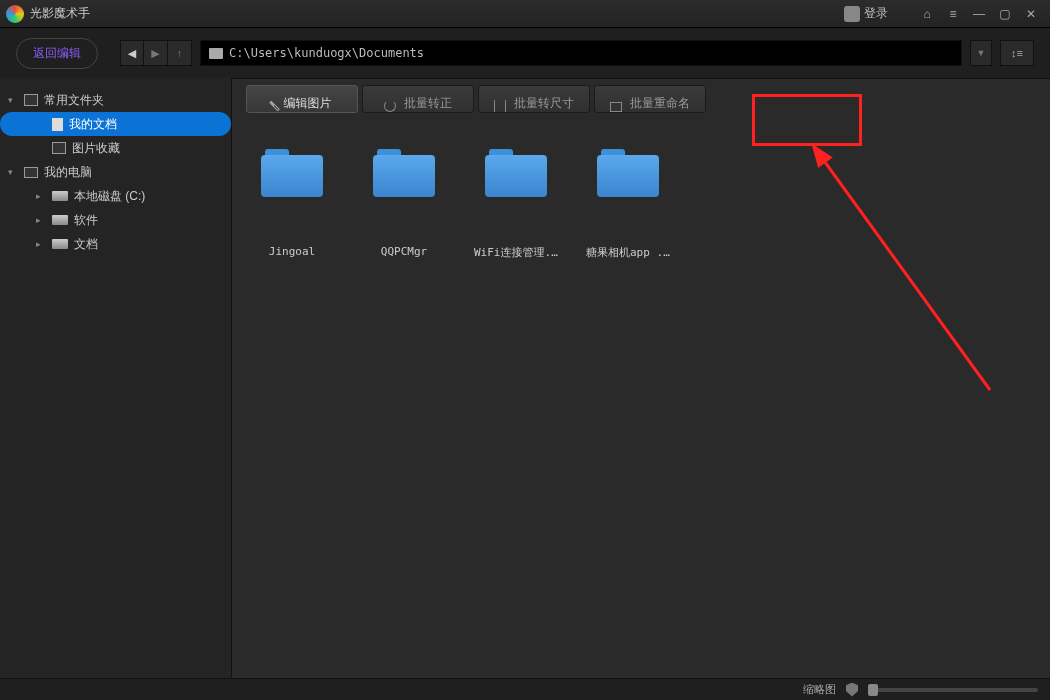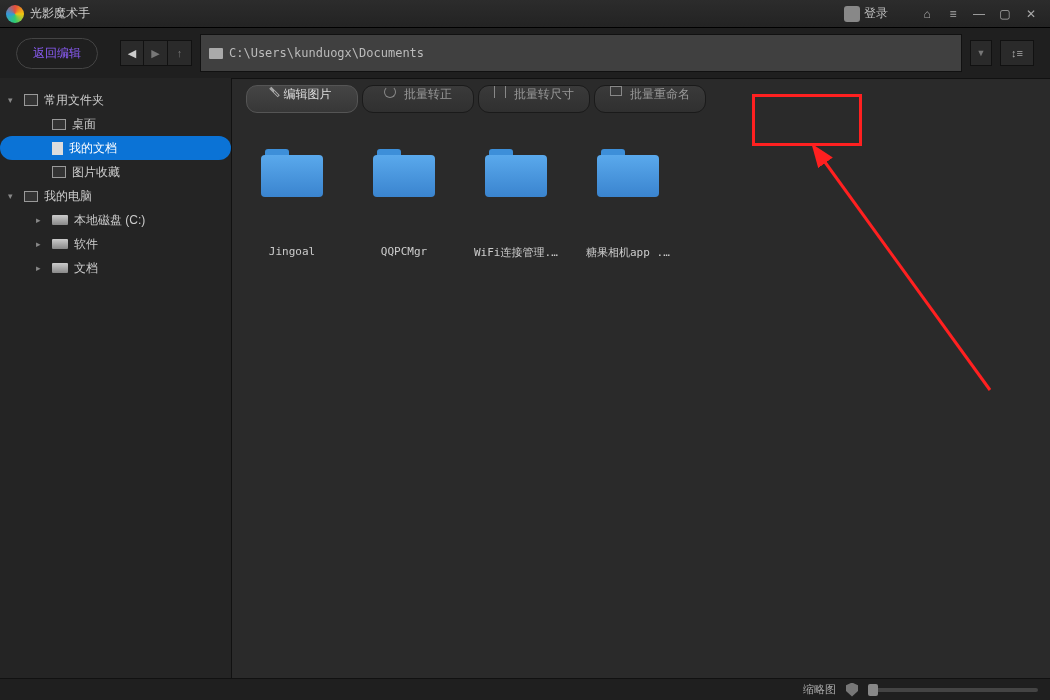--- a/index.html
+++ b/index.html
@@ -12,21 +12,21 @@
 .titlebar .spacer { flex: 1; }
 .titlebar .tbtn { width: 26px; height: 22px; display: flex; align-items: center; justify-content: center; color: #aaa; font-size: 12px; cursor: pointer; }
 .titlebar .login { display: flex; align-items: center; color: #bbb; font-size: 12px; margin-right: 26px; cursor: pointer; }
 .titlebar .login .avatar { width: 16px; height: 16px; background: #888; border-radius: 3px; margin-right: 4px; }
 
 
 .navbar { height: 50px; background: #1f1f1f; display: flex; align-items: center; padding: 0 16px; gap: 8px; }
 .back-pill { border: 1px solid #444; border-radius: 18px; padding: 6px 16px; color: #8b5cf6; font-size: 12px; cursor: pointer; }
 .nav-arrow { width: 24px; height: 26px; background: #2a2a2a; border: 1px solid #111; display: flex; align-items: center; justify-content: center; color: #777; font-size: 11px; cursor: pointer; }
 .nav-arrow.active { color: #ccc; }
-.path-bar { flex: 1; height: 38px; background: #404040; border: 1px solid #111; display: flex; align-items: center; padding: 8px 8px; color: #bbb; font-size: 12px; gap: 6px; }
+.path-bar { flex: 1; height: 26px; background: #000000; border: 1px solid #111; display: flex; align-items: center; padding: 8px 8px; color: #bbb; font-size: 12px; gap: 6px; }
 .path-bar .folder-icon { width: 14px; height: 11px; background: #aaa; border-radius: 1px; position: relative; }
 .path-dropdown { width: 22px; height: 26px; background: #2a2a2a; border: 1px solid #111; display: flex; align-items: center; justify-content: center; color: #777; font-size: 9px; cursor: pointer; }
 .sort-btn { width: 34px; height: 26px; background: #2a2a2a; border: 1px solid #111; display: flex; align-items: center; justify-content: center; color: #aaa; font-size: 11px; cursor: pointer; }
 
 
 .main { display: flex; height: calc(700px - 28px - 50px - 22px); }
 
 
 .sidebar { width: 232px; background: #242424; border-right: 1px solid #111; padding-top: 10px; color: #ccc; font-size: 12px; }
 .tree-item { display: flex; align-items: center; height: 24px; padding-left: 24px; cursor: pointer; gap: 6px; }
@@ -36,21 +36,21 @@
 .tree-item .arrow { width: 10px; color: #888; font-size: 9px; margin-left: -16px; }
 .tree-item .ticon { width: 14px; height: 12px; display: inline-block; }
 .ticon.doc-i { background: #ddd; width: 11px; height: 13px; }
 .ticon.disk-i { background: linear-gradient(#ccc,#888); width: 16px; height: 10px; border-radius: 1px; }
 .ticon.box-i { border: 1px solid #999; background: #333; }
 .ticon.monitor-i { border: 1px solid #999; background: #333; width: 14px; height: 11px; }
 
 
 .content { flex: 1; background: #2a2a2a; display: flex; flex-direction: column; border-top: 1px solid #111; }
 .toolbar { height: 40px; display: flex; align-items: center; padding: 0 14px; gap: 4px; }
-.tool-btn { height: 28px; min-width: 112px; background: linear-gradient(#3a3a3a,#303030); border: 1px solid #1a1a1a; border-radius: 11px; display: flex; align-items: flex-start; justify-content: center; color: #999; font-size: 12px; gap: 8px; cursor: pointer; }
+.tool-btn { height: 28px; min-width: 112px; background: linear-gradient(#3a3a3a,#303030); border: 1px solid #1a1a1a; border-radius: 3px; display: flex; align-items: flex-end; justify-content: center; color: #999; font-size: 12px; gap: 8px; cursor: pointer; }
 .tool-btn.primary { color: #ddd; background: linear-gradient(#454545,#373737); border-color:#555; }
 .tool-btn .ti { width: 14px; height: 14px; display: inline-block; position: relative; }
 .ti.pencil { background: linear-gradient(135deg,#ccc 40%, transparent 40%); border: 1px solid #aaa; transform: rotate(-45deg); width: 3px; height: 12px; }
 .ti.rotate { border: 1px solid #888; border-radius: 50%; border-top-color: transparent; width: 12px; height: 12px; }
 .ti.resize { border-left: 1px solid #888; border-right: 1px solid #888; width: 12px; height: 12px; }
 .ti.rename { border: 1px solid #888; width: 12px; height: 10px; }
 .ti.batch { border: 1px solid #888; width: 12px; height: 10px; box-shadow: 2px -2px 0 -1px #888; }
 
 
 .highlight-box { position: absolute; border: 3px solid #ff2020; pointer-events: none; }
@@ -106,24 +106,20 @@
   <div class="sort-btn">↕≡</div>
 </div>
 
 <div class="main">
 
   <div class="sidebar">
     <div class="tree-item root">
       <span class="arrow">▾</span>
       <span class="ticon box-i"></span>
       <span>常用文件夹</span>
-    </div>
-    <div class="tree-item child">
-      <span class="ticon monitor-i"></span>
-      <span>桌面</span>
     </div>
     <div class="tree-item child selected">
       <span class="ticon doc-i"></span>
       <span>我的文档</span>
     </div>
     <div class="tree-item child">
       <span class="ticon box-i"></span>
       <span>图片收藏</span>
     </div>
     <div class="tree-item root">

